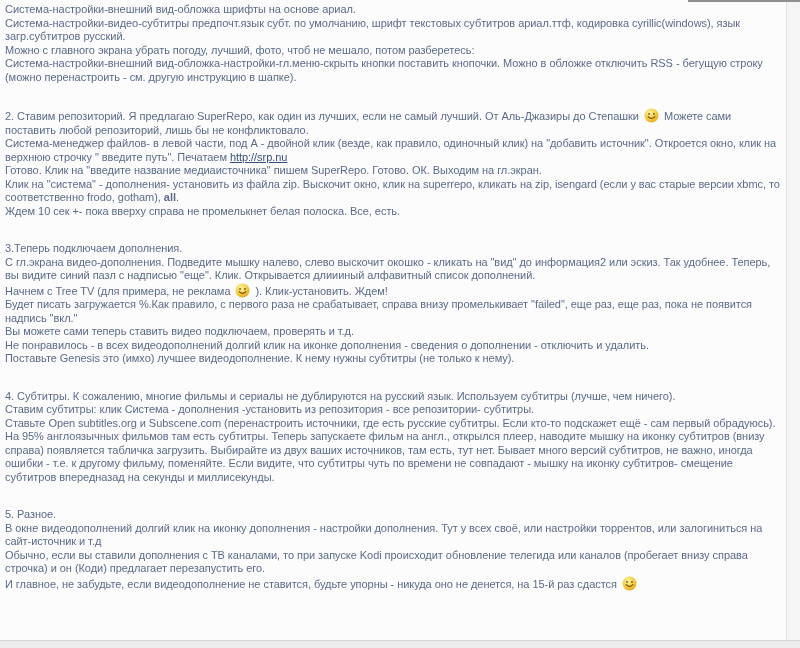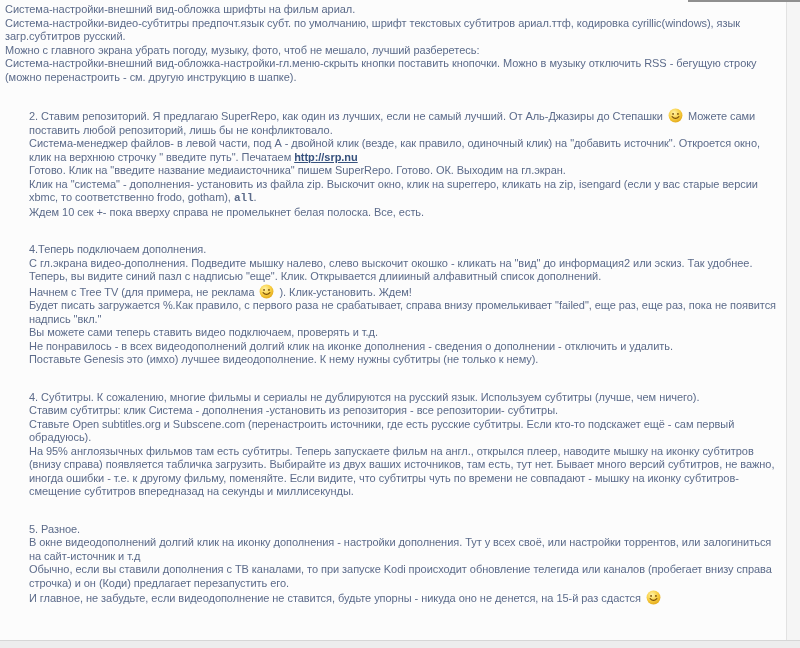--- a/index.html
+++ b/index.html
@@ -14,28 +14,28 @@
   .post-body {
     position: absolute;
     top: 3px;
     left: 5px;
     width: 778px;
     color: #5c6b8a;
     font-size: 11px;
     letter-spacing: -0.05px;
     line-height: 13.5px;
   }
-  .section + .section { margin-top: 24px; margin-left: 24px; }
+  .section + .section { margin-top: 24px; }
   .line { min-height: 13.5px; }
   a.srp-link {
     color: #36517d;
-    font-weight: bold;
+    font-weight: normal;
     text-decoration: underline;
   }
-  b.bold-run { font-weight: bold; font-family: Liberation Mono, monospace; }
+  b.bold-run { font-weight: bold; }
   .smiley {
     display: inline-block;
     width: 15px;
     height: 15px;
     vertical-align: -3px;
     margin: 0 2px;
   }
   .right-strip {
     position: absolute;
     top: 0;
@@ -61,24 +61,24 @@
     width: 112px;
     height: 2px;
     background: #8f8f8f;
   }
 </style>
 </head>
 <body>
 
 <div class="post-body">
     <div class="section">
-      <div class="line"><span>Система-настройки-внешний вид-обложка шрифты на фильм ариал.</span></div>
+      <div class="line"><span>Система-настройки-внешний вид-обложка шрифты на основе ариал.</span></div>
       <div class="line"><span>Система-настройки-видео-субтитры предпочт.язык субт. по умолчанию, шрифт текстовых субтитров ариал.ттф, кодировка cyrillic(windows), язык загр.субтитров русский.</span></div>
-      <div class="line"><span>Можно с главного экрана убрать погоду, музыку, фото, чтоб не мешало, лучший разберетесь:</span></div>
-      <div class="line"><span>Система-настройки-внешний вид-обложка-настройки-гл.меню-скрыть кнопки поставить кнопочки. Можно в музыку отключить RSS - бегущую строку (можно перенастроить - см. другую инструкцию в шапке).</span></div>
+      <div class="line"><span>Можно с главного экрана убрать погоду, лучший, фото, чтоб не мешало, потом разберетесь:</span></div>
+      <div class="line"><span>Система-настройки-внешний вид-обложка-настройки-гл.меню-скрыть кнопки поставить кнопочки. Можно в обложке отключить RSS - бегущую строку (можно перенастроить - см. другую инструкцию в шапке).</span></div>
     </div>
     <div class="section">
       <div class="line"><span>2. Ставим репозиторий. Я предлагаю SuperRepo, как один из лучших, если не самый лучший. От Аль-Джазиры до Степашки </span><span class="smiley"><svg width="15" height="15" viewBox="0 0 16 16">
             <defs>
               <radialGradient id="smg" cx="40%" cy="32%" r="75%">
                 <stop offset="0%" stop-color="#fff3a6"></stop>
                 <stop offset="55%" stop-color="#f8ce42"></stop>
                 <stop offset="100%" stop-color="#dfa314"></stop>
               </radialGradient>
             </defs>
@@ -86,21 +86,21 @@
             <circle cx="5.4" cy="6.3" r="1" fill="#7a4e09"></circle>
             <circle cx="10.6" cy="6.3" r="1" fill="#7a4e09"></circle>
             <path d="M4.4 9.2 q3.6 3.8 7.2 0" stroke="#7a4e09" stroke-width="1.3" fill="none" stroke-linecap="round"></path>
           </svg></span><span> Можете сами поставить любой репозиторий, лишь бы не конфликтовало.</span></div>
       <div class="line"><span>Система-менеджер файлов- в левой части, под А - двойной клик (везде, как правило, одиночный клик) на "добавить источник". Откроется окно, клик на верхнюю строчку " введите путь". Печатаем </span><a class="srp-link" href="#">http://srp.nu</a></div>
       <div class="line"><span>Готово. Клик на "введите название медиаисточника" пишем SuperRepo. Готово. ОК. Выходим на гл.экран.</span></div>
       <div class="line"><span>Клик на "система" - дополнения- установить из файла zip. Выскочит окно, клик на superrepo, кликать на zip, isengard (если у вас старые версии xbmc, то соответственно frodo, gotham), </span><b class="bold-run">all</b><span>.</span></div>
       <div class="line"><span>Ждем 10 сек +- пока вверху справа не промелькнет белая полоска. Все, есть.</span></div>
     </div>
     <div class="section">
-      <div class="line"><span>4.Теперь подключаем дополнения.</span></div>
+      <div class="line"><span>3.Теперь подключаем дополнения.</span></div>
       <div class="line"><span>С гл.экрана видео-дополнения. Подведите мышку налево, слево выскочит окошко - кликать на "вид" до информация2 или эскиз. Так удобнее. Теперь, вы видите синий пазл с надписью "еще". Клик. Открывается длиииный алфавитный список дополнений.</span></div>
       <div class="line"><span>Начнем с Tree TV (для примера, не реклама </span><span class="smiley"><svg width="15" height="15" viewBox="0 0 16 16">
             <defs>
               <radialGradient id="smg" cx="40%" cy="32%" r="75%">
                 <stop offset="0%" stop-color="#fff3a6"></stop>
                 <stop offset="55%" stop-color="#f8ce42"></stop>
                 <stop offset="100%" stop-color="#dfa314"></stop>
               </radialGradient>
             </defs>
             <circle cx="8" cy="8" r="7.4" fill="url(#smg)"></circle>

